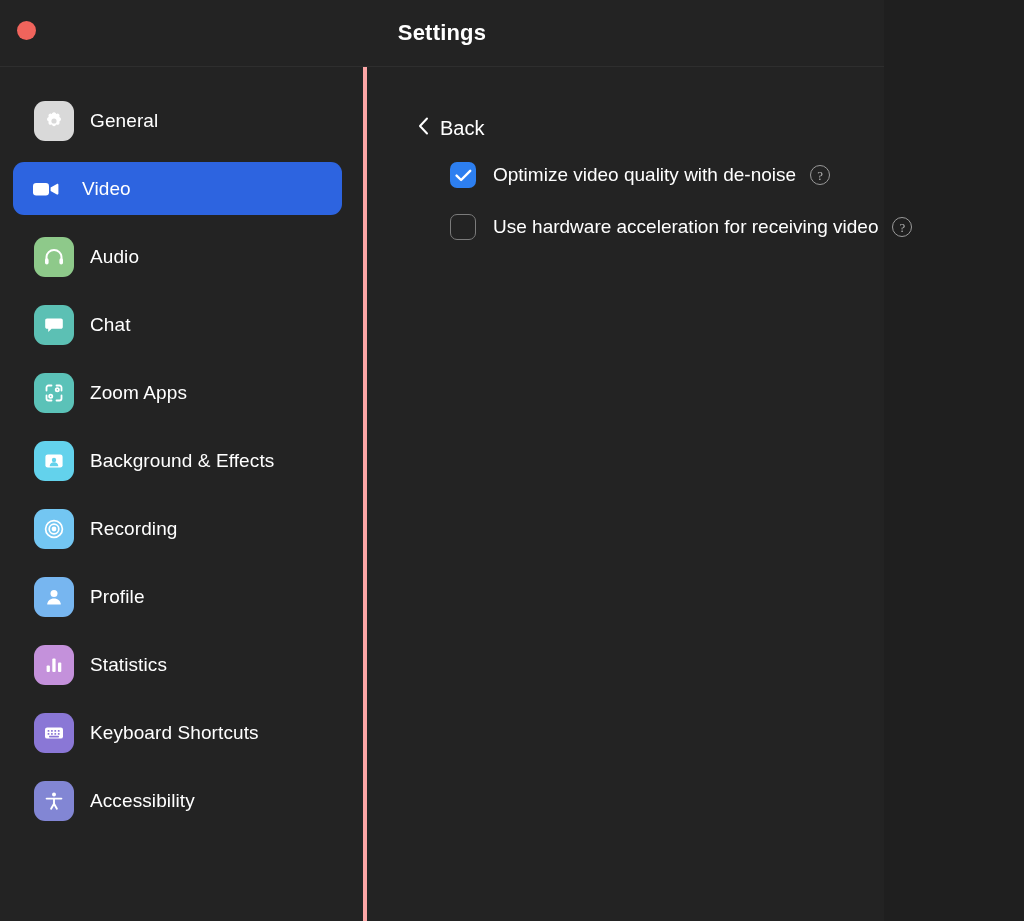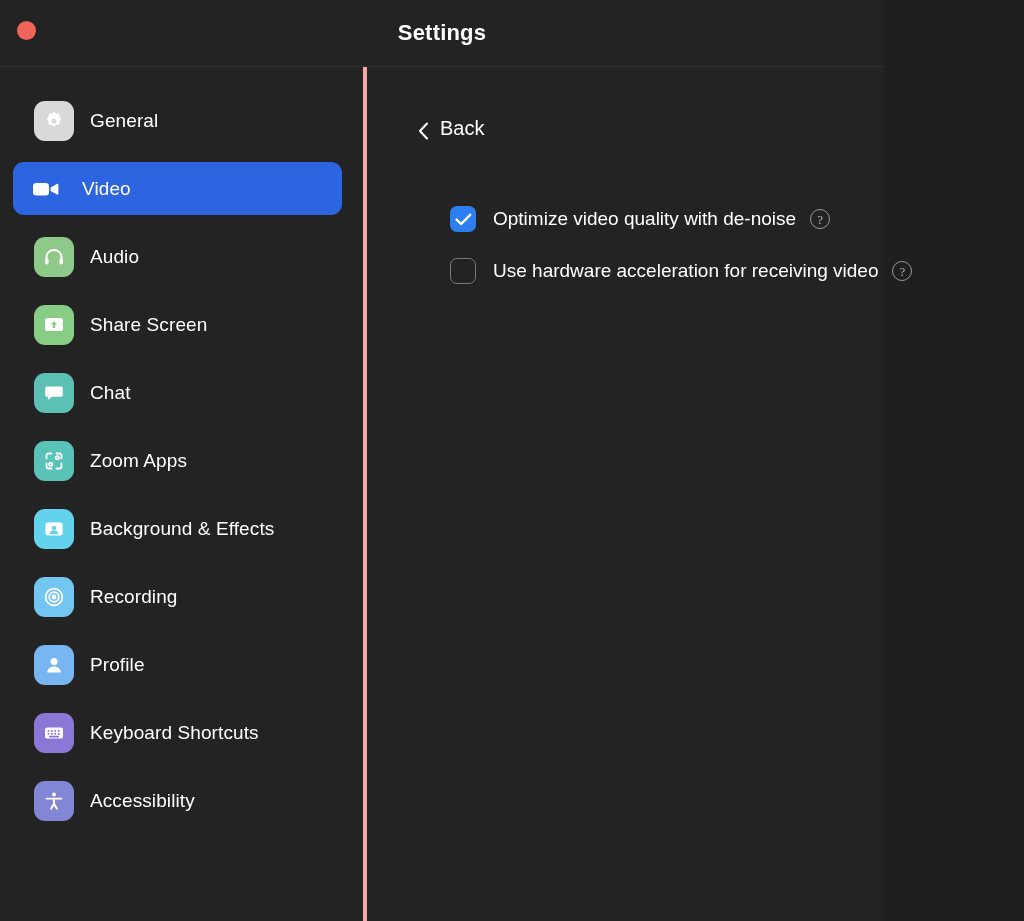--- a/index.html
+++ b/index.html
@@ -121,25 +121,25 @@
   
   .main {
     flex: 1 1 auto;
     background: #232323;
     padding: 50px 0 0 51px;
     min-width: 0;
   }
 
   .back-row {
     display: inline-flex;
-    align-items: flex-end;
+    align-items: flex-start;
     gap: 11px;
     cursor: pointer;
     user-select: none;
-    margin-bottom: 66px;
+    margin-bottom: 22px;
   }
 
   .back-chevron {
     display: block;
     width: 11px;
     height: 18px;
   }
 
   .back-label {
     font-size: 20px;
@@ -243,29 +243,20 @@
           <span class="nav-icon" style="background:#8ec98a">
             <svg width="24" height="24" viewBox="0 0 24 24" fill="none" stroke="#ffffff" stroke-width="2" stroke-linecap="round">
               <path d="M4.5 15v-2.6a7.5 7.5 0 0 1 15 0V15"></path>
               <rect x="3" y="13.2" width="3.6" height="6.4" rx="1.8" fill="#ffffff" stroke="none"></rect>
               <rect x="17.4" y="13.2" width="3.6" height="6.4" rx="1.8" fill="#ffffff" stroke="none"></rect>
             </svg>
           </span>
           <span class="nav-label">Audio</span>
         </li>
 
-        <li class="nav-item">
-          <span class="nav-icon" style="background:#87cd86">
-            <svg width="24" height="24" viewBox="0 0 24 24">
-              <rect x="3" y="5" width="18" height="13" rx="2.6" fill="#ffffff"></rect>
-              <path d="M12 8.2l3.1 3.4h-1.9v3.3h-2.4v-3.3H8.9z" fill="#87cd86"></path>
-            </svg>
-          </span>
-          <span class="nav-label">Share Screen</span>
-        </li>
 
         <li class="nav-item">
           <span class="nav-icon" style="background:#5cc0b4">
             <svg width="24" height="24" viewBox="0 0 24 24" fill="#ffffff">
               <path d="M5 5.5h14c1 0 1.8.8 1.8 1.8v6.6c0 1-.8 1.8-1.8 1.8H9.6L6.2 19v-3.3H5c-1 0-1.8-.8-1.8-1.8V7.3c0-1 .8-1.8 1.8-1.8z"></path>
             </svg>
           </span>
           <span class="nav-label">Chat</span>
         </li>
 
@@ -308,20 +299,30 @@
         <li class="nav-item">
           <span class="nav-icon" style="background:#77b6f0">
             <svg width="24" height="24" viewBox="0 0 24 24" fill="#ffffff">
               <circle cx="12" cy="8.6" r="3.5"></circle>
               <path d="M5.2 19.6c0-3.8 3-6.2 6.8-6.2s6.8 2.4 6.8 6.2z"></path>
             </svg>
           </span>
           <span class="nav-label">Profile</span>
         </li>
 
+        <li class="nav-item">
+          <span class="nav-icon" style="background:#c491db">
+            <svg width="24" height="24" viewBox="0 0 24 24" fill="#ffffff">
+              <rect x="4.6" y="12.6" width="3.3" height="6.4" rx="1"></rect>
+              <rect x="10.3" y="5.6" width="3.3" height="13.4" rx="1"></rect>
+              <rect x="16" y="9.6" width="3.3" height="9.4" rx="1"></rect>
+            </svg>
+          </span>
+          <span class="nav-label">Statistics</span>
+        </li>
 
         <li class="nav-item">
           <span class="nav-icon" style="background:#8a77d6">
             <svg width="24" height="24" viewBox="0 0 24 24">
               <rect x="3" y="6.4" width="18" height="11.2" rx="2.2" fill="#ffffff"></rect>
               <g fill="#8a77d6">
                 <rect x="5.6" y="9" width="1.8" height="1.8" rx=".5"></rect>
                 <rect x="9" y="9" width="1.8" height="1.8" rx=".5"></rect>
                 <rect x="12.4" y="9" width="1.8" height="1.8" rx=".5"></rect>
                 <rect x="15.8" y="9" width="1.8" height="1.8" rx=".5"></rect>

